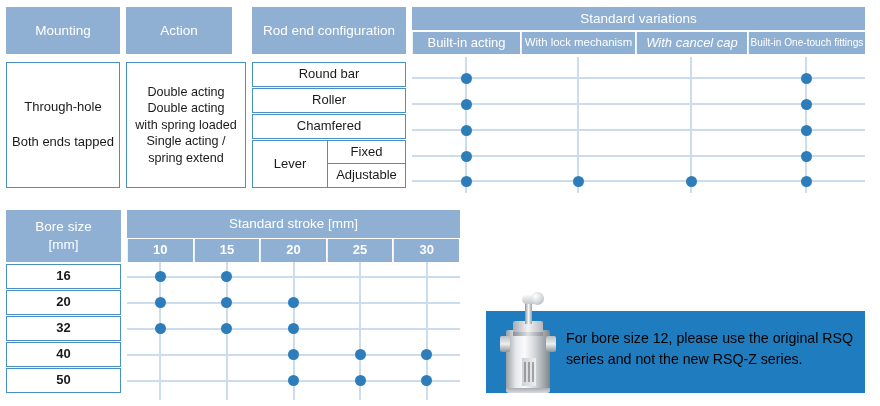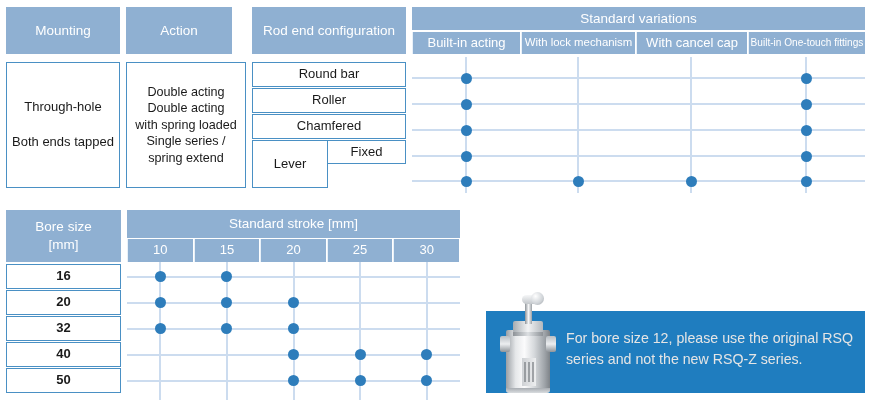--- a/index.html
+++ b/index.html
@@ -22,48 +22,48 @@
   #top-table{left:0;top:0;width:880px;height:200px;}
 
   .t-hdr-mounting{left:6px;  top:7px;  width:114px; height:47px; font-size:13.5px;}
   .t-hdr-action  {left:126px;top:7px;  width:106px; height:47px; font-size:13.5px;}
   .t-hdr-rodend  {left:252px;top:7px;  width:154px; height:47px; font-size:13.5px;}
   .t-hdr-stdvar  {left:412px;top:7px;  width:453px; height:23px; font-size:13.5px;}
 
   .t-sub{top:32px;height:22px;font-size:12.5px;border-left:1.6px solid #e8f0f8;}
   .t-sub-1{left:412px;width:108px;font-size:13px;}
   .t-sub-2{left:521px;width:114px;font-size:11.4px;}
-  .t-sub-3{left:636px;width:111px;font-size:13px;}
+  .t-sub-3{left:636px;width:111px;font-size:13px;font-style:italic;}
   .t-sub-4{left:748px;width:117px;font-size:10.1px;}
 
   .t-mounting{left:6px;top:62px;width:114px;height:126px;font-size:13px;
               flex-direction:column;gap:18px;}
   .t-action  {left:126px;top:62px;width:120px;height:126px;font-size:12.6px;
               flex-direction:column;}
 
   .t-rod-roundbar {left:252px;top:62px; width:154px;height:25px;font-size:13px;}
   .t-rod-roller   {left:252px;top:88px; width:154px;height:25px;font-size:13px;}
   .t-rod-chamfered{left:252px;top:114px;width:154px;height:25px;font-size:13px;}
   .t-rod-lever    {left:252px;top:140px;width:76px; height:48px;font-size:13px;}
   .t-rod-fixed    {left:327px;top:140px;width:79px; height:24px;font-size:13px;}
 
   
   #bottom-table{left:0;top:205px;width:470px;height:201px;}
 
   .b-hdr-bore  {left:6px;  top:5px; width:115px;height:52px;font-size:13.5px;
                 flex-direction:column;line-height:1.35;}
   .b-hdr-stroke{left:127px;top:5px; width:333px;height:28px;font-size:13.5px;}
-  .b-sub{top:34px;height:23px;font-size:13px;font-weight:normal;
+  .b-sub{top:34px;height:23px;font-size:13px;font-weight:bold;
          border-left:1.6px solid #e8f0f8;}
 
   .b-rowlabel{left:6px;width:115px;height:25px;font-size:13px;font-weight:bold;text-align:right;}
 
   
   #callout{left:486px;top:311px;width:379px;height:82px;background:#1f7dbf;}
-  #callout-text{position:absolute;left:80px;top:17px;width:290px;color:#e5e5e5;
+  #callout-text{position:absolute;left:80px;top:17px;width:290px;color:#000000;
                 font-size:14.2px;line-height:1.45;}
 
   
   #product-photo{position:absolute;left:500px;top:292px;width:62px;height:101px;}
   .pp{position:absolute;box-sizing:border-box;}
 </style>
 </head>
 <body>
 
 <div class="abs" id="top-table">
@@ -80,29 +80,30 @@
 
   <div class="abs wcell t-mounting">
     <span>Through-hole</span>
     <span>Both ends tapped</span>
   </div>
 
   <div class="abs wcell t-action">
     <span style="white-space:pre-line">Double acting</span>
     <span style="white-space:pre-line">Double acting
 with spring loaded</span>
-    <span style="white-space:pre-line">Single series /
+    <span style="white-space:pre-line">Single acting /
 spring extend</span>
   </div>
 
   <div class="abs wcell t-rod-roundbar">Round bar</div>
   <div class="abs wcell t-rod-roller">Roller</div>
   <div class="abs wcell t-rod-chamfered">Chamfered</div>
   <div class="abs wcell t-rod-lever">Lever</div>
   <div class="abs wcell t-rod-fixed">Fixed</div>
+  <div class="abs wcell t-rod-adjustable" style="left:327px;top:163px;width:79px;height:25px;font-size:13px;">Adjustable</div>
 
   <div class="abs" id="top-matrix" style="left:0;top:0;width:880px;height:200px;">
       <div class="abs gridline-h" style="left: 412px; top: 77px; width: 453px;"></div>
       <div class="abs gridline-h" style="left: 412px; top: 103px; width: 453px;"></div>
       <div class="abs gridline-h" style="left: 412px; top: 129px; width: 453px;"></div>
       <div class="abs gridline-h" style="left: 412px; top: 155px; width: 453px;"></div>
       <div class="abs gridline-h" style="left: 412px; top: 180px; width: 453px;"></div>
       <div class="abs gridline-v" style="left: 465px; top: 57px; height: 136px;"></div>
       <div class="abs gridline-v" style="left: 577px; top: 57px; height: 136px;"></div>
       <div class="abs gridline-v" style="left: 690px; top: 57px; height: 136px;"></div>

